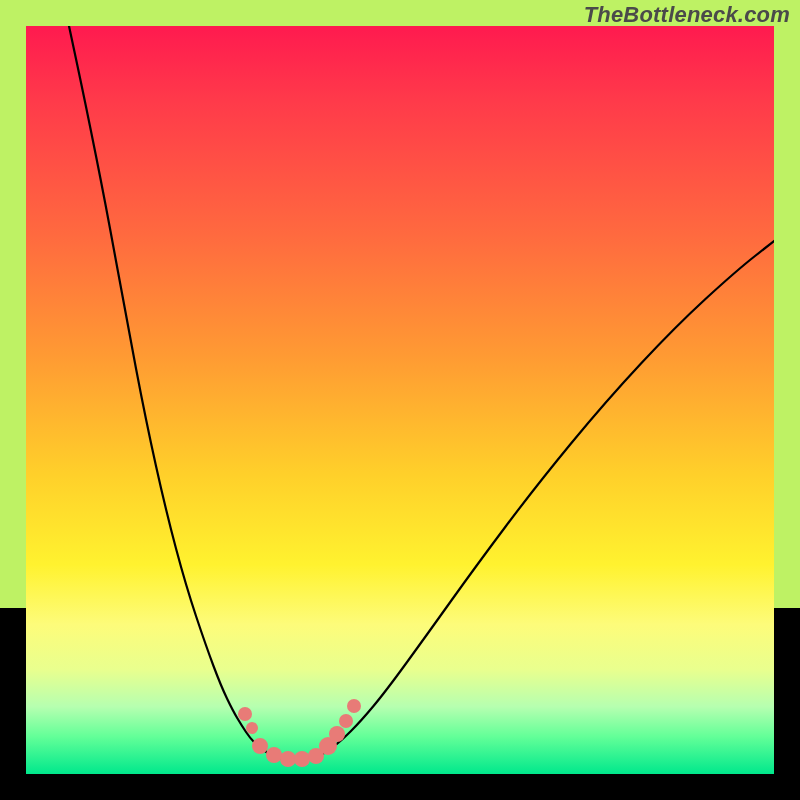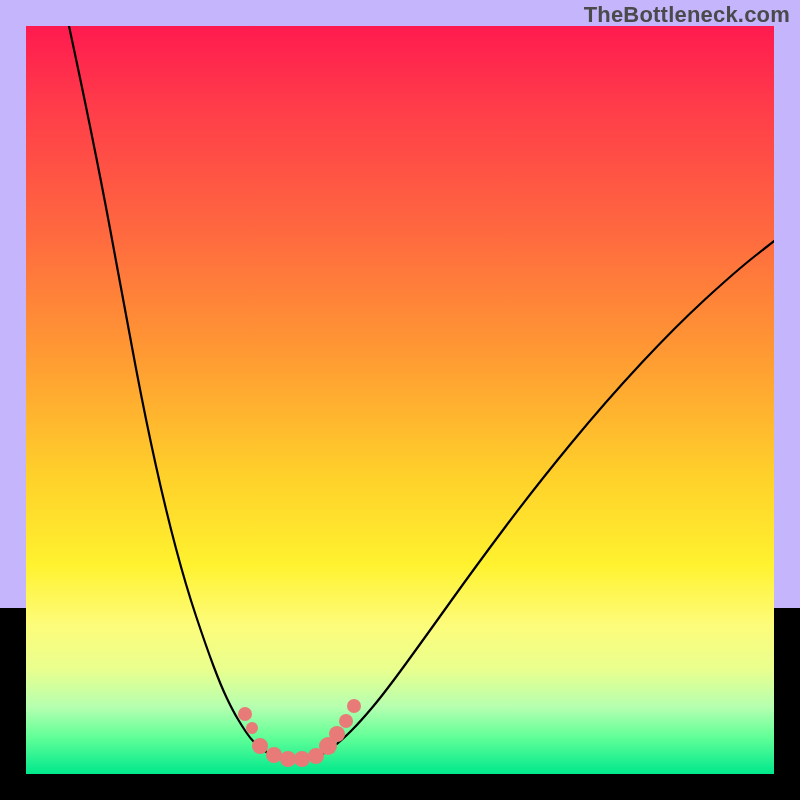--- a/index.html
+++ b/index.html
@@ -8,21 +8,22 @@
     width: 800px;
     height: 800px;
     background: #000;
     font-family: Arial, Helvetica, sans-serif;
     overflow: hidden;
   }
   .stage {
     position: relative;
     width: 800px;
     height: 608px;
-    background: #c4b5fd;
+    background: #bef264;
+    font-style: italic;
   }
   .watermark {
     position: absolute;
     top: 2px;
     right: 10px;
     color: #4a4a4a;
     font-size: 22px;
     font-weight: 600;
     letter-spacing: 0.2px;
     user-select: none;

